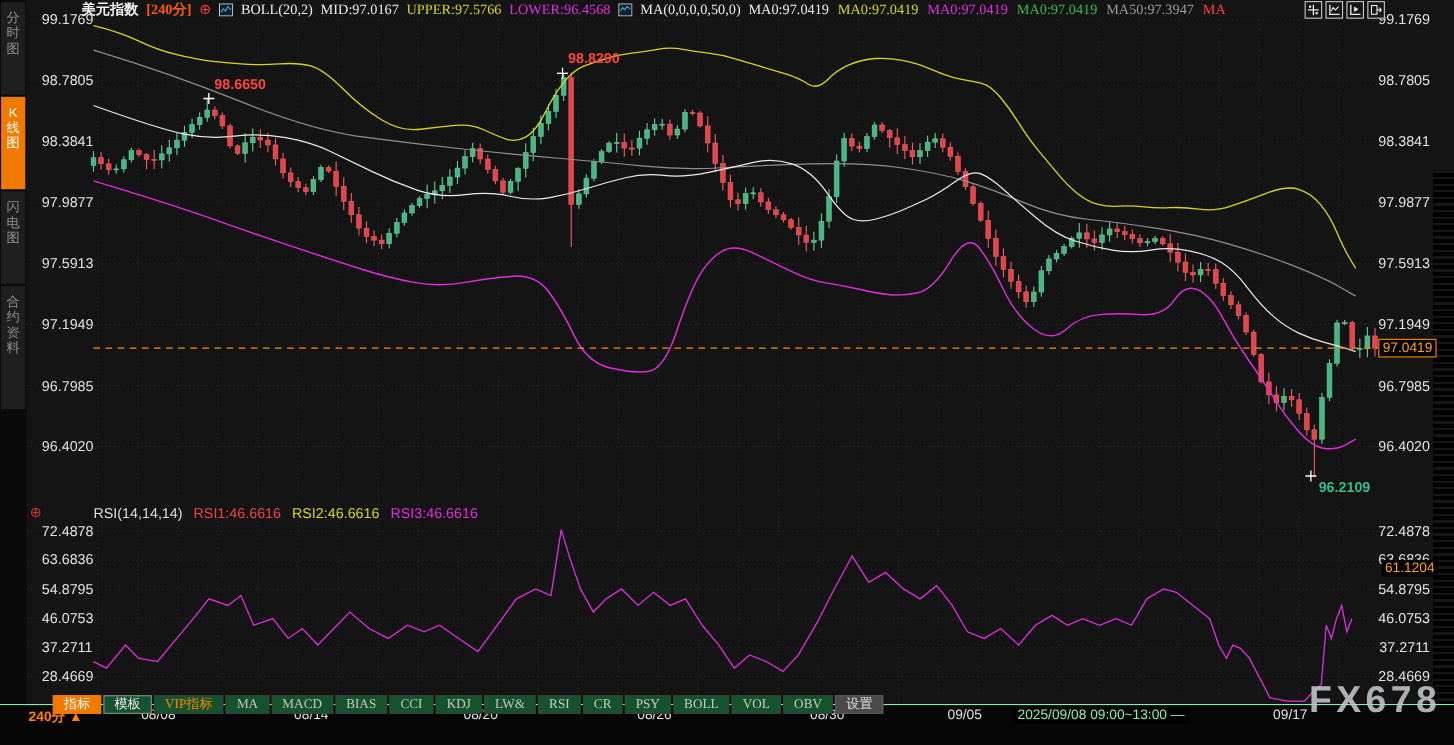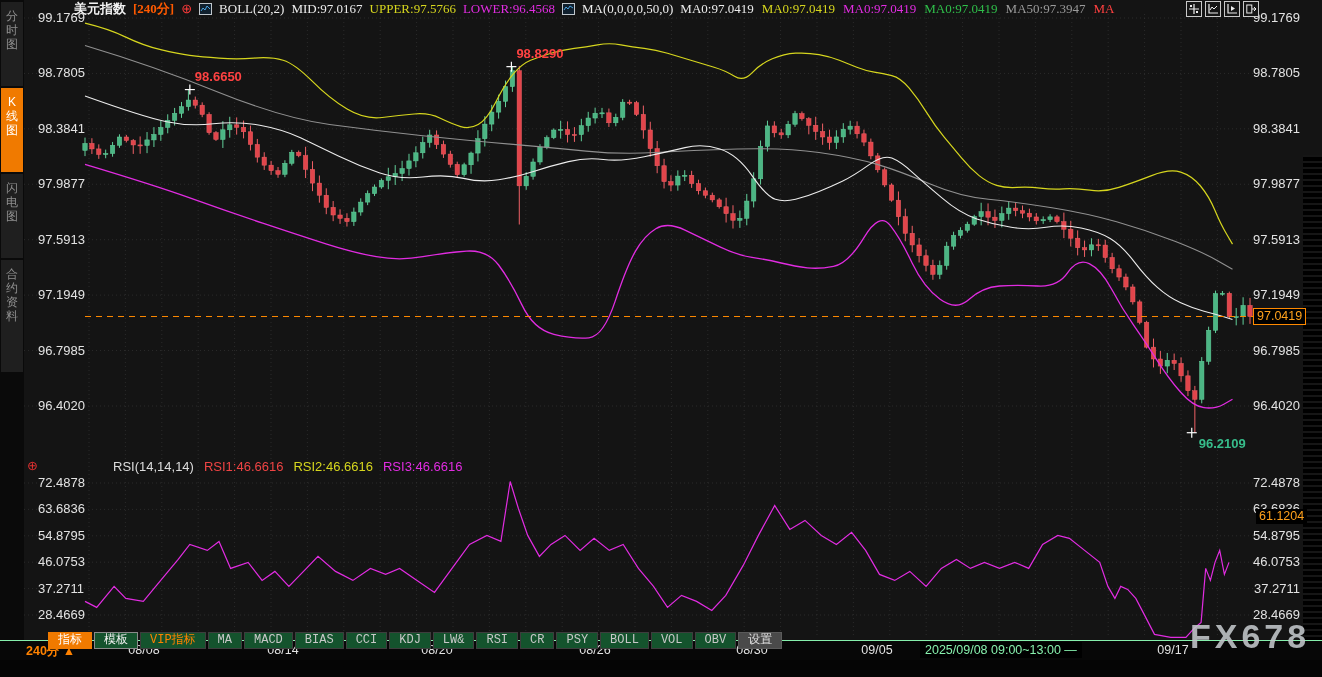--- a/index.html
+++ b/index.html
@@ -21,35 +21,35 @@
   #hdr-icons{position:absolute;left:1186px;top:1px;display:flex;gap:3px;z-index:25;}
   .tool-ic{width:14px;height:14px;border:1px solid #c9c9c9;background:#161616;display:flex;
            align-items:center;justify-content:center;cursor:pointer;}
   
   .ylab{position:absolute;font-size:13px;color:#e2e2e2;z-index:12;}
   .ylab.right{text-align:right;width:62px;}
   
   .badge{position:absolute;font-size:12.5px;padding:0 3px;line-height:15px;background:#000;color:#ffa11c;z-index:22;}
   #price-badge{border:1px solid #ff8a00;}
   
-  #rsi-hdr{position:absolute;left:85px;top:459px;font-size:13px;display:flex;gap:10px;z-index:15;white-space:nowrap;margin-left:28px;}
+  #rsi-hdr{position:absolute;left:85px;top:459px;font-size:13px;display:flex;gap:10px;z-index:15;white-space:nowrap;}
   #rsi-expand{position:absolute;left:27px;top:458px;color:#e03030;font-size:13px;z-index:15;}
   
   #strip{position:absolute;left:1303px;top:155px;width:19px;height:485px;background:#000;
          background-image:repeating-linear-gradient(180deg,#161616 0 2px,#000 2px 6px);z-index:5;}
   
   #xaxis{position:absolute;left:0;top:640px;width:1322px;height:19px;background:#070707;
          border-top:1px solid #86efac;z-index:18;}
   #period{position:absolute;left:26px;top:2px;color:#ff8200;font-size:12.5px;font-weight:700;}
   .xdate{position:absolute;top:2px;width:56px;margin-left:-28px;text-align:center;color:#e3e3e3;font-size:12.5px;}
   #range-badge{position:absolute;left:920px;top:1px;background:#000;color:#86efac;font-size:12.5px;padding:0 5px;line-height:16px;}
   #watermark{position:absolute;left:1190px;top:617px;font-size:34px;font-weight:700;letter-spacing:4px;
              color:#c3c7cb;opacity:.88;z-index:19;}
   #toolbar{position:absolute;left:48px;top:632px;height:17px;display:flex;gap:2px;z-index:18;
-           font-family:Liberation Mono, monospace;font-size:12px;}
+           font-family:Liberation Serif, serif;font-size:12px;}
   .tb{padding:0 9px;line-height:15px;border:1px solid #3d3d3d;background:#14532d;color:#c8c8c8;cursor:pointer;white-space:nowrap;}
   .tb.primary{background:#f07a00;border-color:#f07a00;color:#fff;}
   .tb.boxed{border-color:#8a8a8a;color:#f0f0f0;}
   .tb.vip{color:#ff8200;}
   .tb.settings{background:#4a4a4a;border-color:#5a5a5a;color:#e0e0e0;}
   #toolrow-bg{position:absolute;left:0;top:659px;width:1322px;height:18px;background:#050505;z-index:10;}
 </style>
 </head>
 <body>
 

